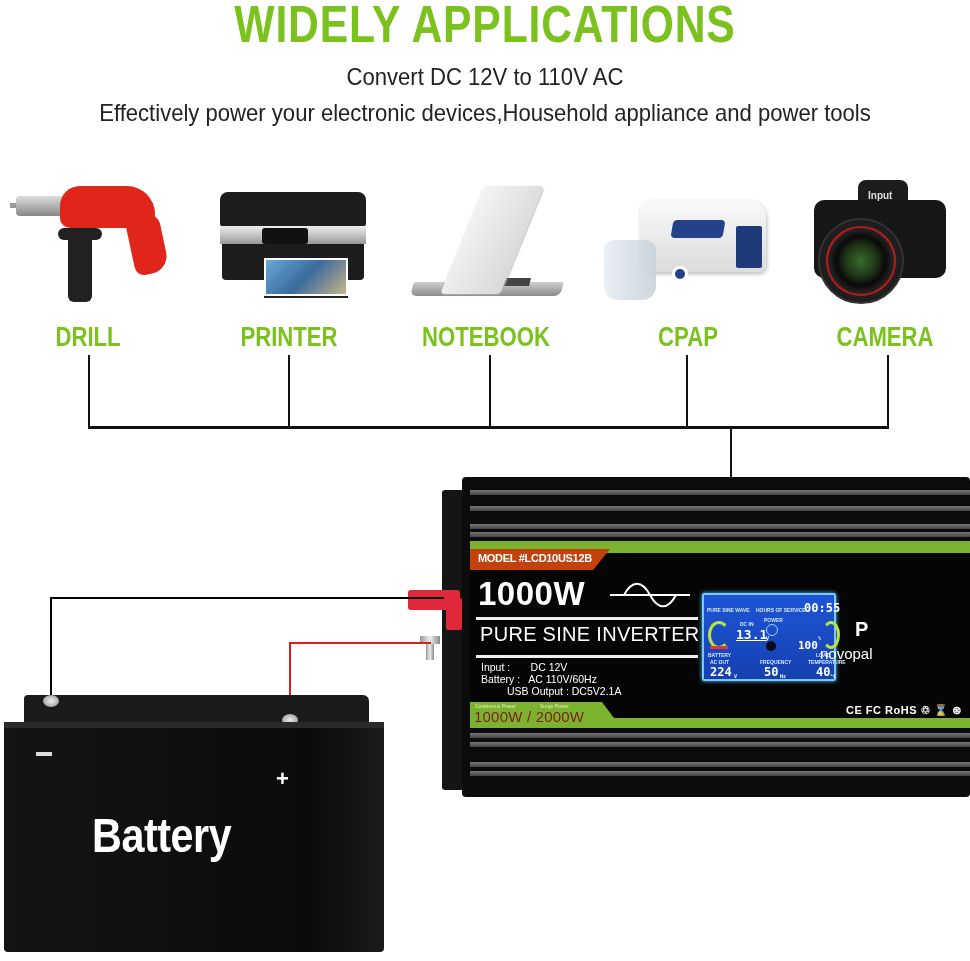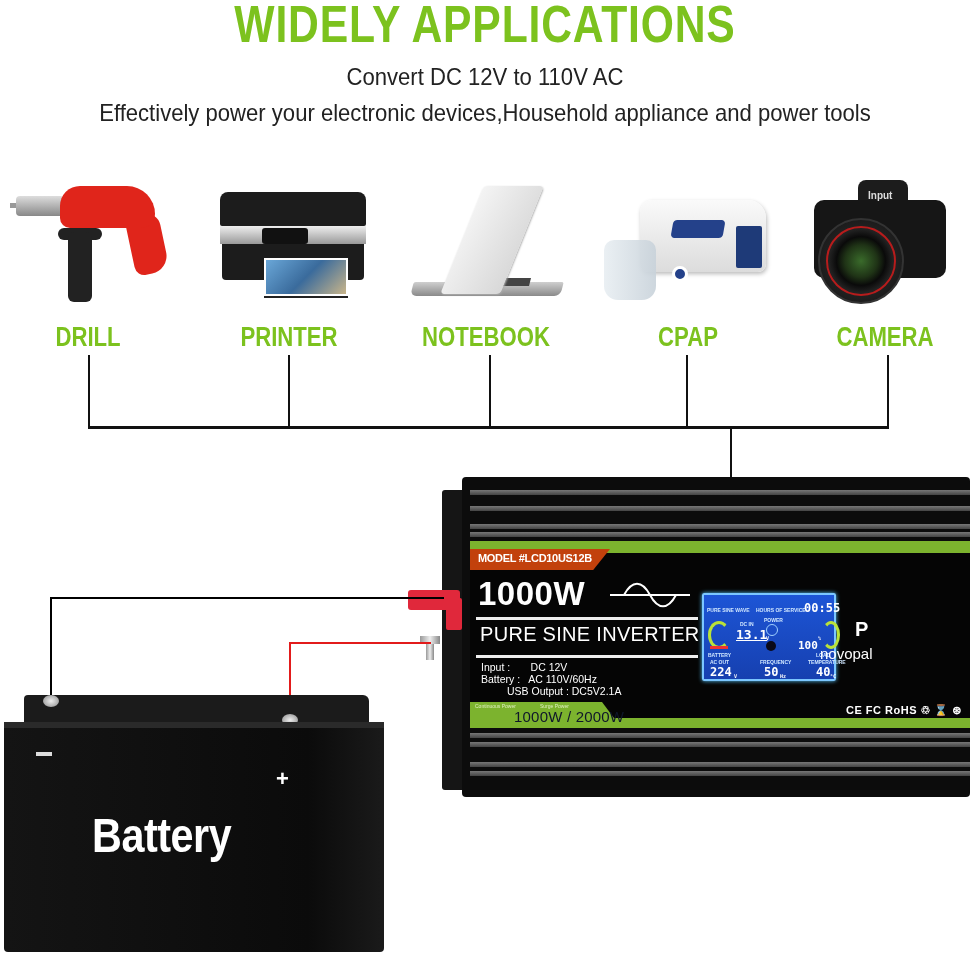--- a/index.html
+++ b/index.html
@@ -55,21 +55,21 @@
   .model-tag { left: 470px; top: 549px; width: 140px; height: 18px; background: #c2410c; clip-path: polygon(0 0, 100% 0, 88% 100%, 0 100%); color: #fff; font-size: 11px; font-weight: 700; padding: 3px 0 18px 8px; line-height: 12px; transform-origin: left; letter-spacing: -0.3px; }
   .face { left: 470px; top: 553px; width: 500px; height: 165px; background: #050505; }
   .watt { left: 478px; top: 575px; font-size: 33px; font-weight: 700; color: #fff; letter-spacing: 0.5px; }
   .sine-svg { left: 610px; top: 580px; }
   .title-bar { left: 476px; height: 3px; width: 222px; background: #eee; }
   .inv-title { left: 480px; top: 623px; font-size: 20px; color: #fff; letter-spacing: 0.3px; }
   .spec { left: 481px; font-size: 10.5px; color: #fff; line-height: 12px; white-space: pre; }
   .power-tag { left: 470px; top: 702px; width: 150px; height: 24px; background: #7cb32e; clip-path: polygon(0 0, 88% 0, 100% 100%, 0 100%); }
   .power-cap { left: 475px; top: 703px; font-size: 5px; color: #dff0c0; }
   .power-cap2 { left: 540px; top: 703px; font-size: 5px; color: #dff0c0; }
-  .power-val { left: 474px; top: 708px; font-size: 15px; color: #0f172a; letter-spacing: 0.2px; margin-left: 40px; }
+  .power-val { left: 474px; top: 708px; font-size: 15px; color: #7f1d1d; letter-spacing: 0.2px; }
   .cert { left: 846px; top: 704px; font-size: 11px; font-weight: 700; color: #fff; letter-spacing: 0.5px; }
   .band2 { left: 470px; top: 718px; width: 500px; height: 10px; background: #7cb32e; }
 
   
   .lcd { left: 702px; top: 593px; width: 134px; height: 88px; background: linear-gradient(#1d55d6,#1640b0); border: 2px solid #7bc6ff; box-shadow: 0 0 4px #58c7ff; border-radius: 2px; }
   .lcd-t { font-size: 5px; color: #cfe6ff; font-weight: 700; position: absolute; white-space: nowrap; }
   .lcd-n { font-family: "DejaVu Sans Mono", monospace; color: #ffffff; position: absolute; font-size: 11px; font-weight: 700; white-space: nowrap; }
   .lcd-u { font-size: 5px; }
 
   .novopal-logo { left: 855px; top: 618px; font-size: 20px; color: #fff; font-weight: 700; }

